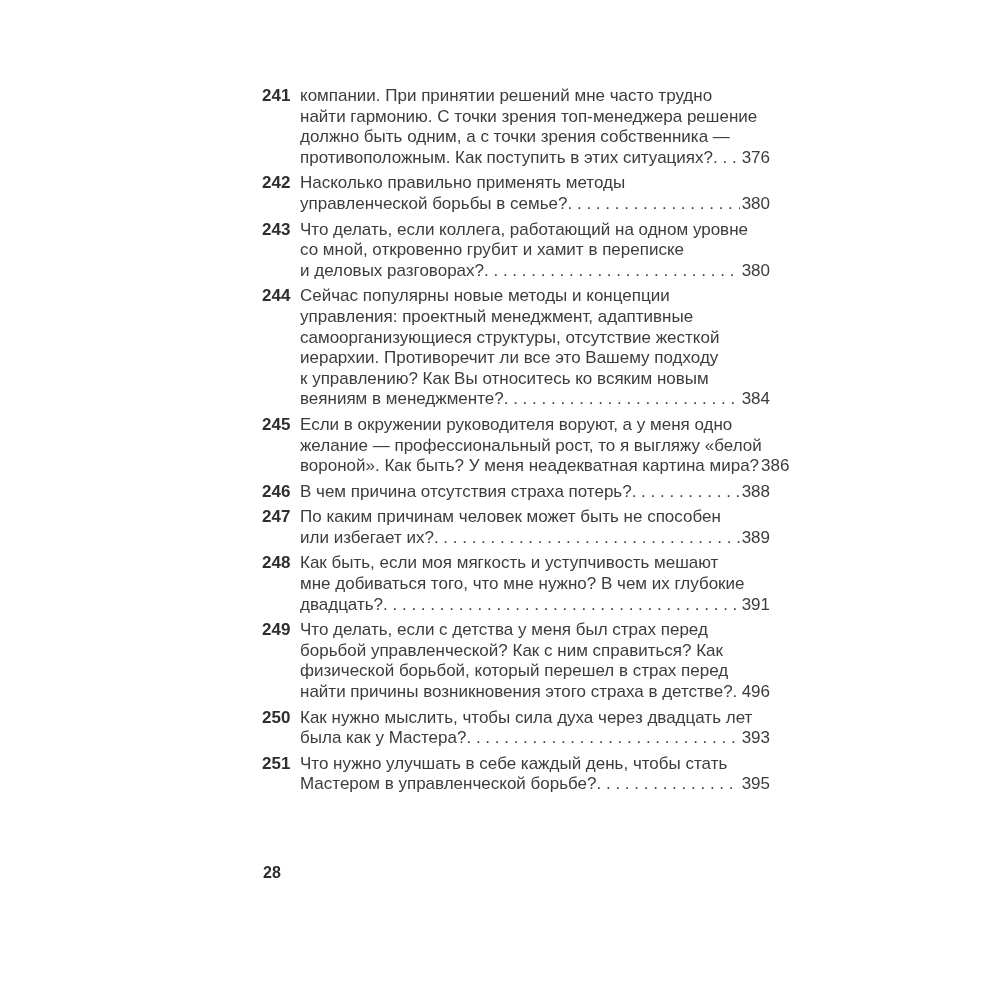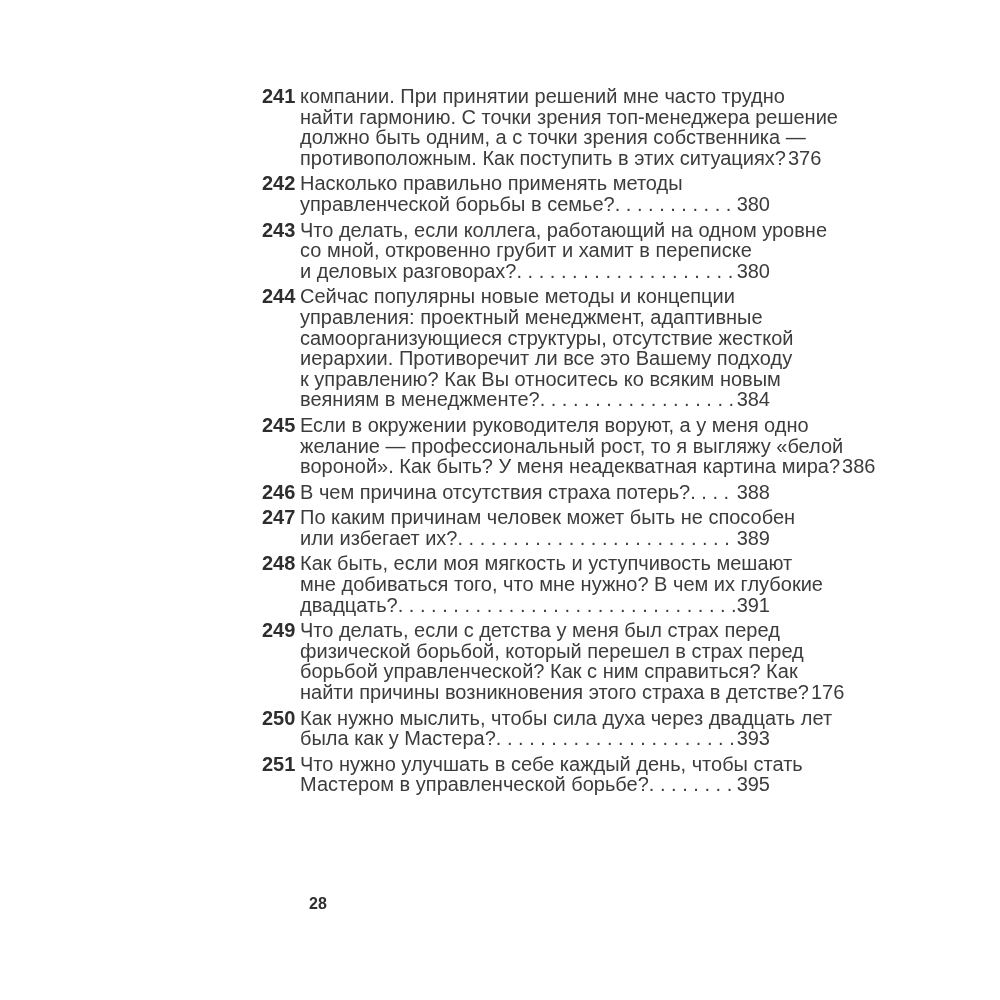--- a/index.html
+++ b/index.html
@@ -14,21 +14,21 @@
     background: #ffffff;
     font-family: "Liberation Sans", sans-serif;
     color: #3c3c3c;
     overflow: hidden;
   }
   .toc {
     position: absolute;
     left: 262px;
     top: 86px;
     width: 508px;
-    font-size: 20px;
+    font-size: 17px;
     line-height: 20.6px;
   }
   .entry {
     display: flex;
     margin-bottom: 5px;
   }
   .num {
     flex: 0 0 38px;
     width: 38px;
     font-weight: 700;
@@ -58,25 +58,24 @@
   .dots::after {
     content: " . . . . . . . . . . . . . . . . . . . . . . . . . . . . . . . . . . . . . . . . . . . . . . . . . . . . . . . . . . . . . . . .";
   }
   .pg {
     flex: 0 0 auto;
     padding-left: 2px;
   }
   .folio {
     position: absolute;
     left: 263px;
-    top: 895px;
+    top: 864px;
     font-size: 16px;
     font-weight: 700;
     color: #2e2e2e;
-    margin-left: 46px;
   }
 </style>
 </head>
 <body>
 
 <div class="page">
   <div class="toc" id="toc">
   <div class="entry">
     <span class="num">241</span>
     <div class="body">
@@ -178,26 +177,26 @@
             <span class="dots"></span>
             <span class="pg">391</span>
           </div>
         </div>
   </div>
 
   <div class="entry">
     <span class="num">249</span>
     <div class="body">
           <div class="line">Что делать, если с детства у меня был страх перед</div>
+          <div class="line">борьбой управленческой? Как с ним справиться? Как</div>
           <div class="line">физической борьбой, который перешел в страх перед</div>
-          <div class="line">борьбой управленческой? Как с ним справиться? Как</div>
           <div class="line lastline">
             <span class="txt">найти причины возникновения этого страха в детстве?</span>
             <span class="dots"></span>
-            <span class="pg">176</span>
+            <span class="pg">496</span>
           </div>
         </div>
   </div>
 
   <div class="entry">
     <span class="num">250</span>
     <div class="body">
           <div class="line">Как нужно мыслить, чтобы сила духа через двадцать лет</div>
           <div class="line lastline">
             <span class="txt">была как у Мастера?</span>

